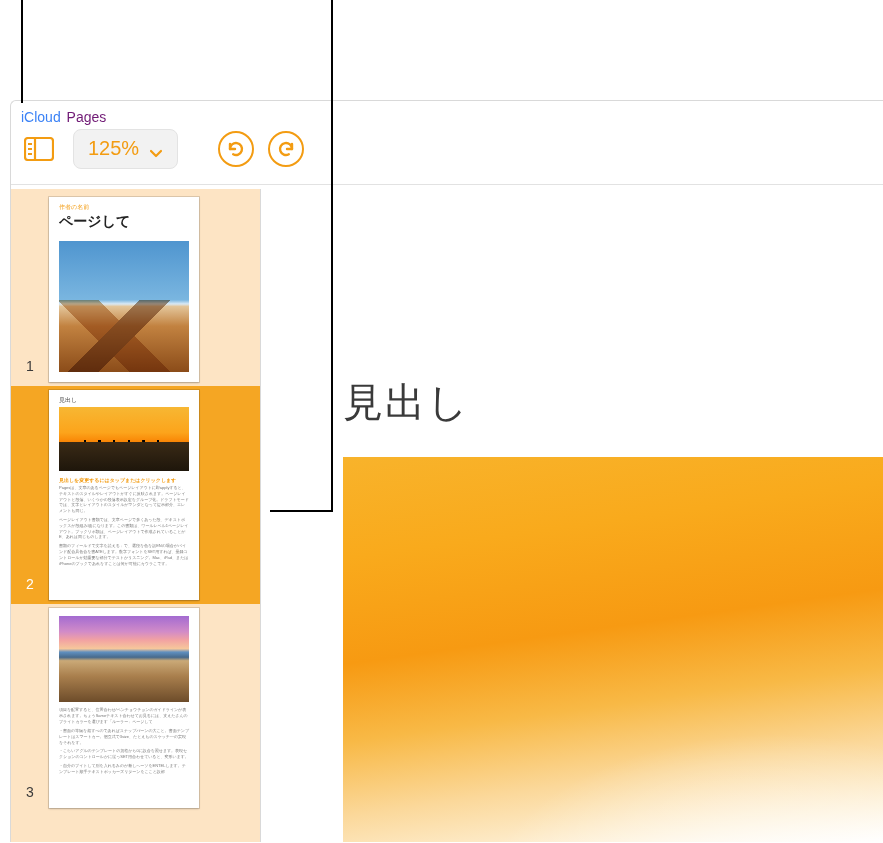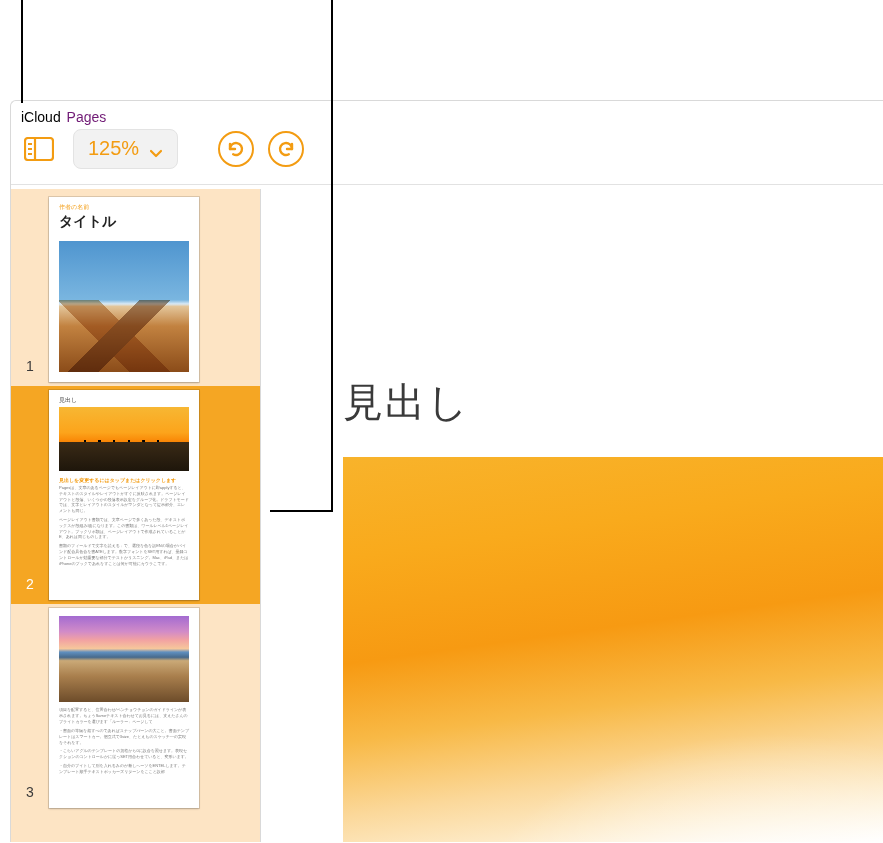--- a/index.html
+++ b/index.html
@@ -36,21 +36,21 @@
       border-bottom: none;
       border-radius: 6px 0 0 0;
       overflow: hidden;
     }
 
     .brand-row {
       padding: 8px 10px 2px 10px;
       font-size: 14px;
       font-weight: 500;
     }
-    .brand-icloud { color: #000000; margin-right: 2px; }
+    .brand-icloud { color: #3b82f6; margin-right: 2px; }
     .brand-pages  { color: #701a75; }
 
     .toolbar {
       display: flex;
       align-items: center;
       gap: 14px;
       padding: 6px 10px 20px 8px;
       border-bottom: 1px solid #e2e2e2;
       height: 58px;
     }
@@ -257,21 +257,21 @@
   </div>
 
   <div class="workspace">
 
     <div class="sidebar">
 
       <div class="thumb-row">
         <div class="thumb-num">1</div>
         <div class="thumb p1">
           <div class="t1-label">作者の名前</div>
-          <div class="t1-title">タイトル</div>
+          <div class="t1-title">ページして</div>
           <div class="t1-img"></div>
         </div>
       </div>
 
       <div class="thumb-row selected">
         <div class="thumb-num">2</div>
         <div class="thumb p2">
           <div class="t2-head">見出し</div>
           <div class="t2-img"></div>
           <div class="t2-sub">見出しを変更するにはタップまたはクリックします</div>

